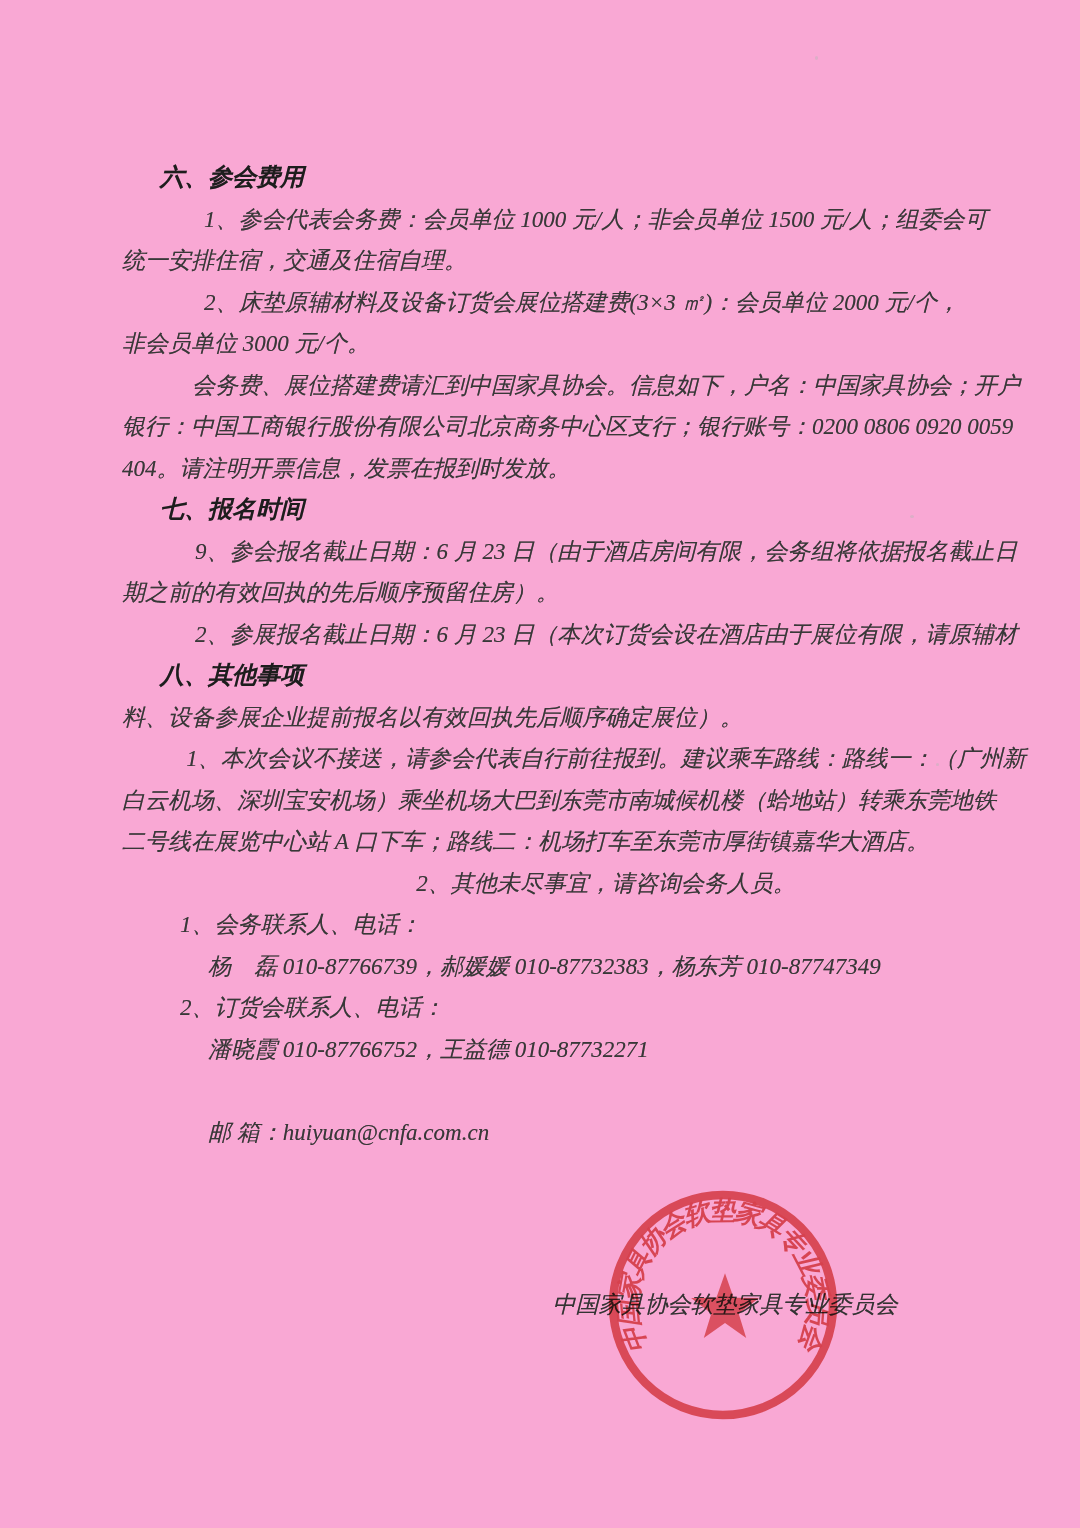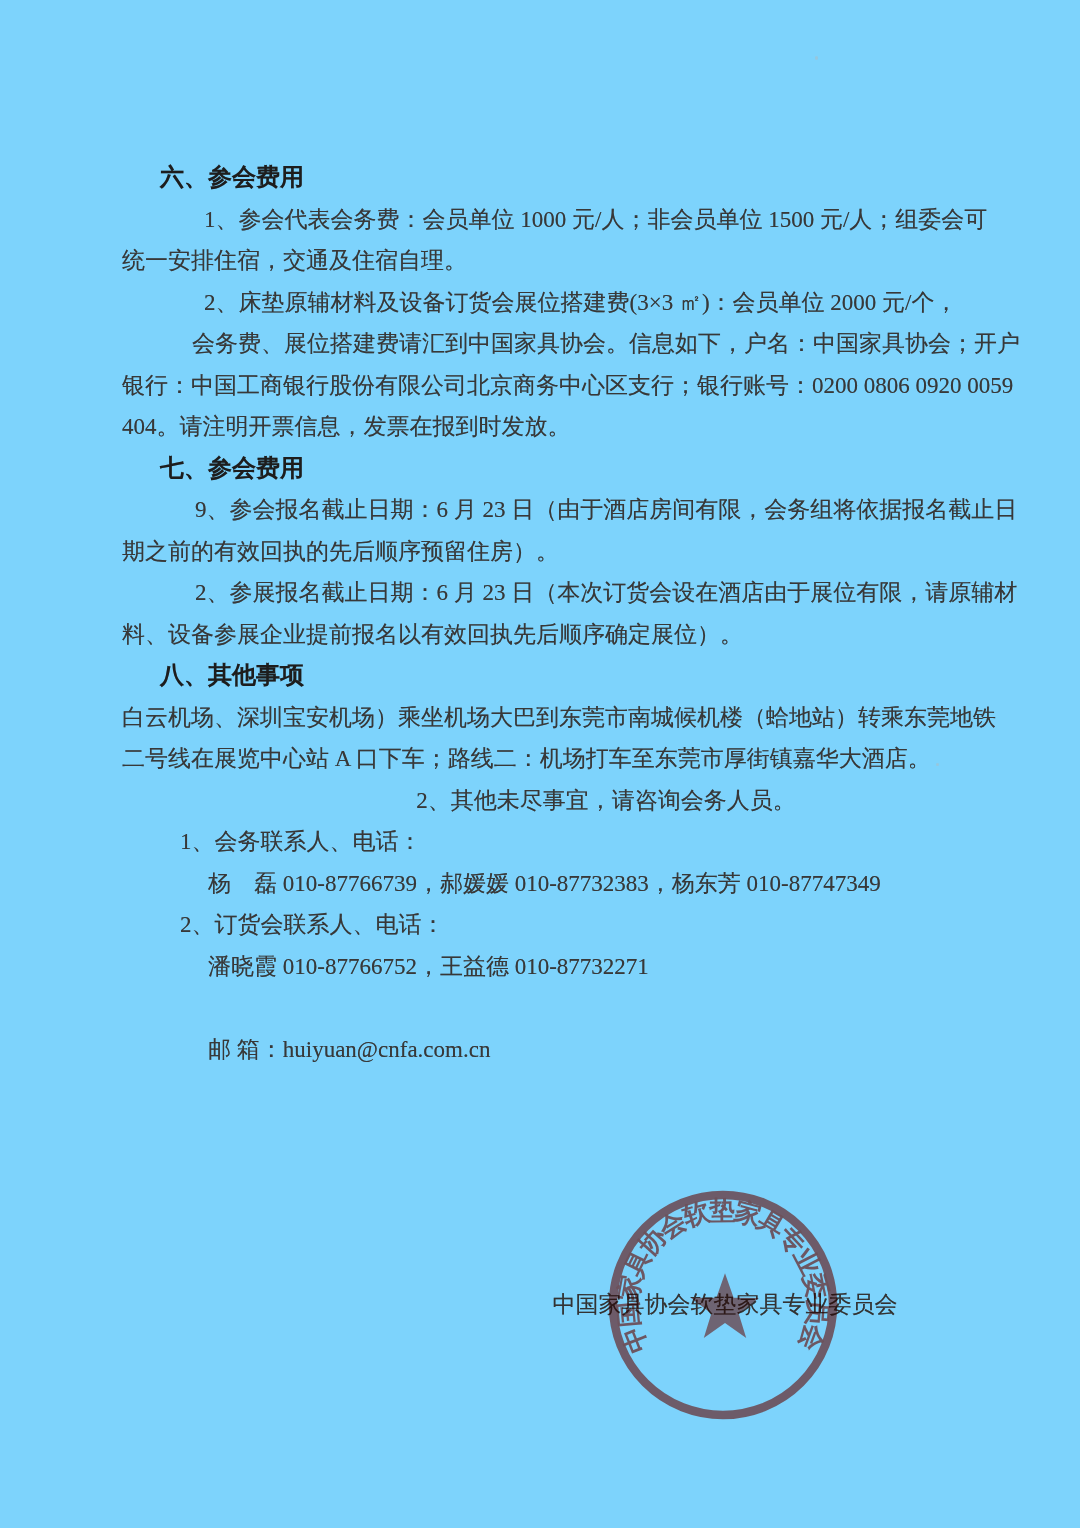--- a/index.html
+++ b/index.html
@@ -4,21 +4,22 @@
 <style>
   html,body { margin:0; padding:0; }
   body {
     width:1080px; height:1528px;
     background:#ffffff;
     font-family:"Liberation Serif","DejaVu Serif",serif;
     overflow:hidden; position:relative;
   }
   .scan-page {
     position:absolute; inset:0;
-    background:#7dd3fc;
+    background:#f9a8d4;
+    font-style:italic;
   }
   
   .doc-body {
     position:absolute; left:122px; top:157px; width:930px;
     font-size:23px; color:#383838;
     text-shadow:0 0 0.6px rgba(40,40,40,.45);
   }
   .line {
     height:41.5px; line-height:41.5px;
     white-space:nowrap;
@@ -52,29 +53,31 @@
 </head>
 <body>
 
 <div class="scan-page">
 
   <div class="doc-body">
       <div class="line k-h">六、参会费用</div>
       <div class="line k-p2">1、参会代表会务费：会员单位 1000 元/人；非会员单位 1500 元/人；组委会可</div>
       <div class="line k-c">统一安排住宿，交通及住宿自理。</div>
       <div class="line k-p2">2、床垫原辅材料及设备订货会展位搭建费(3×3 ㎡)：会员单位 2000 元/个，</div>
+      <div class="line k-c">非会员单位 3000 元/个。</div>
       <div class="line k-p1">会务费、展位搭建费请汇到中国家具协会。信息如下，户名：中国家具协会；开户</div>
       <div class="line k-c">银行：中国工商银行股份有限公司北京商务中心区支行；银行账号：0200 0806 0920 0059</div>
       <div class="line k-c">404。请注明开票信息，发票在报到时发放。</div>
-      <div class="line k-h">七、参会费用</div>
+      <div class="line k-h">七、报名时间</div>
       <div class="line k-p1">9、参会报名截止日期：6 月 23 日（由于酒店房间有限，会务组将依据报名截止日</div>
       <div class="line k-c">期之前的有效回执的先后顺序预留住房）。</div>
       <div class="line k-p1">2、参展报名截止日期：6 月 23 日（本次订货会设在酒店由于展位有限，请原辅材</div>
+      <div class="line k-h">八、其他事项</div>
       <div class="line k-c">料、设备参展企业提前报名以有效回执先后顺序确定展位）。</div>
-      <div class="line k-h">八、其他事项</div>
+      <div class="line k-p1">1、本次会议不接送，请参会代表自行前往报到。建议乘车路线：路线一：（广州新</div>
       <div class="line k-c">白云机场、深圳宝安机场）乘坐机场大巴到东莞市南城候机楼（蛤地站）转乘东莞地铁</div>
       <div class="line k-c">二号线在展览中心站 A 口下车；路线二：机场打车至东莞市厚街镇嘉华大酒店。</div>
       <div class="line k-p1">2、其他未尽事宜，请咨询会务人员。</div>
       <div class="line k-ct">1、会务联系人、电话：</div>
       <div class="line k-d">杨　磊 010-87766739，郝媛媛 010-87732383，杨东芳 010-87747349</div>
       <div class="line k-ct">2、订货会联系人、电话：</div>
       <div class="line k-d">潘晓霞 010-87766752，王益德 010-87732271</div>
       <div class="line k-gap"></div>
       <div class="line k-d">邮 箱：huiyuan@cnfa.com.cn</div>
     </div>

